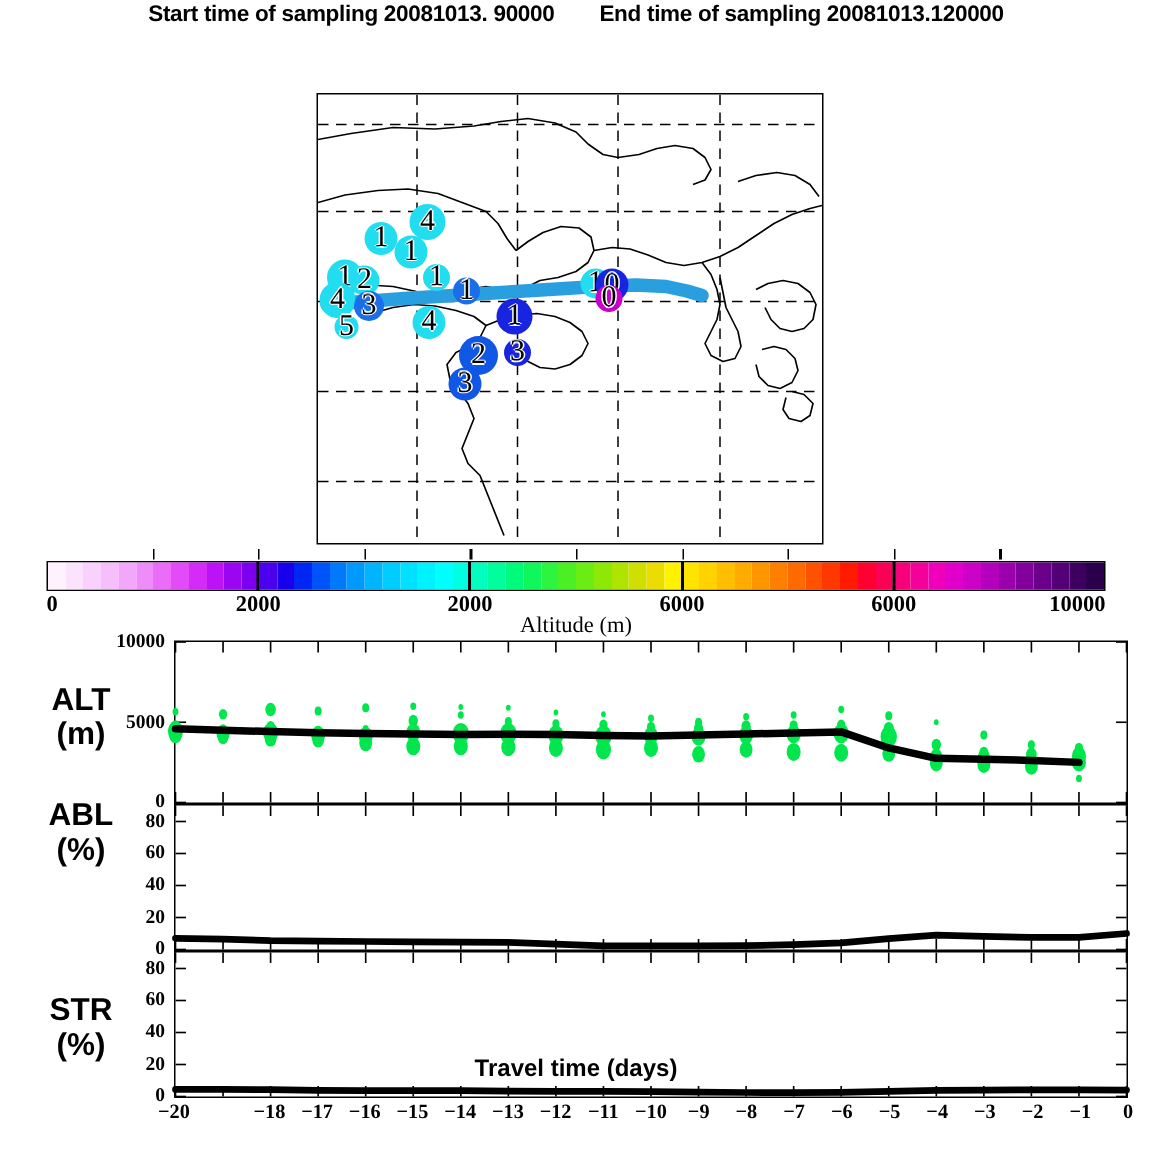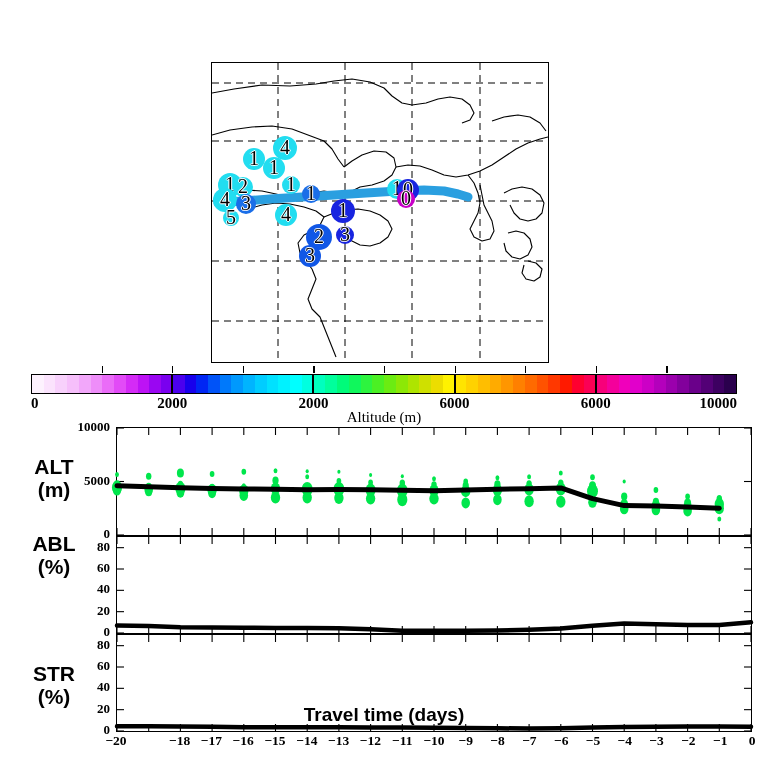--- a/index.html
+++ b/index.html
@@ -39,26 +39,31 @@
   #p-abl{top:536px;height:98px;}
   #p-str{top:634px;height:98px;}
   .panel svg{position:absolute;left:0;top:0;overflow:visible;}
   .ylab{position:absolute;right:759px;text-align:right;font-family:"Liberation Serif",serif;
         font-size:13px;font-weight:bold;white-space:nowrap;}
   .rowname{position:absolute;left:6px;width:96px;text-align:center;
            font-size:21px;font-weight:bold;line-height:23px;}
   .xlab{position:absolute;top:733px;font-family:"Liberation Serif",serif;
         font-size:13.5px;font-weight:bold;text-align:center;white-space:nowrap;}
   #xaxis-title{left:0;top:704px;width:768px;text-align:center;
-               font-size:19px;font-weight:bold;}
+               font-size:16px;font-weight:bold;}
 </style>
 </head>
 <body>
 
 <div class="abs" id="title-block">
+  <div class="t-sub">
+    <span>Start time of sampling 20081013. 90000</span>
+    <span class="gap"></span>
+    <span>End time of sampling 20081013.120000</span>
+  </div>
 </div>
 
 <div class="abs" id="map-frame">
   <svg id="map-svg" width="336" height="299" viewBox="0 0 336 299">
 
     <g stroke="#000" stroke-width="1" stroke-dasharray="7,5" fill="none">
       <line x1="0" y1="20" x2="336" y2="20"></line>
       <line x1="0" y1="78" x2="336" y2="78"></line>
       <line x1="0" y1="138" x2="336" y2="138"></line>
       <line x1="0" y1="198" x2="336" y2="198"></line>

